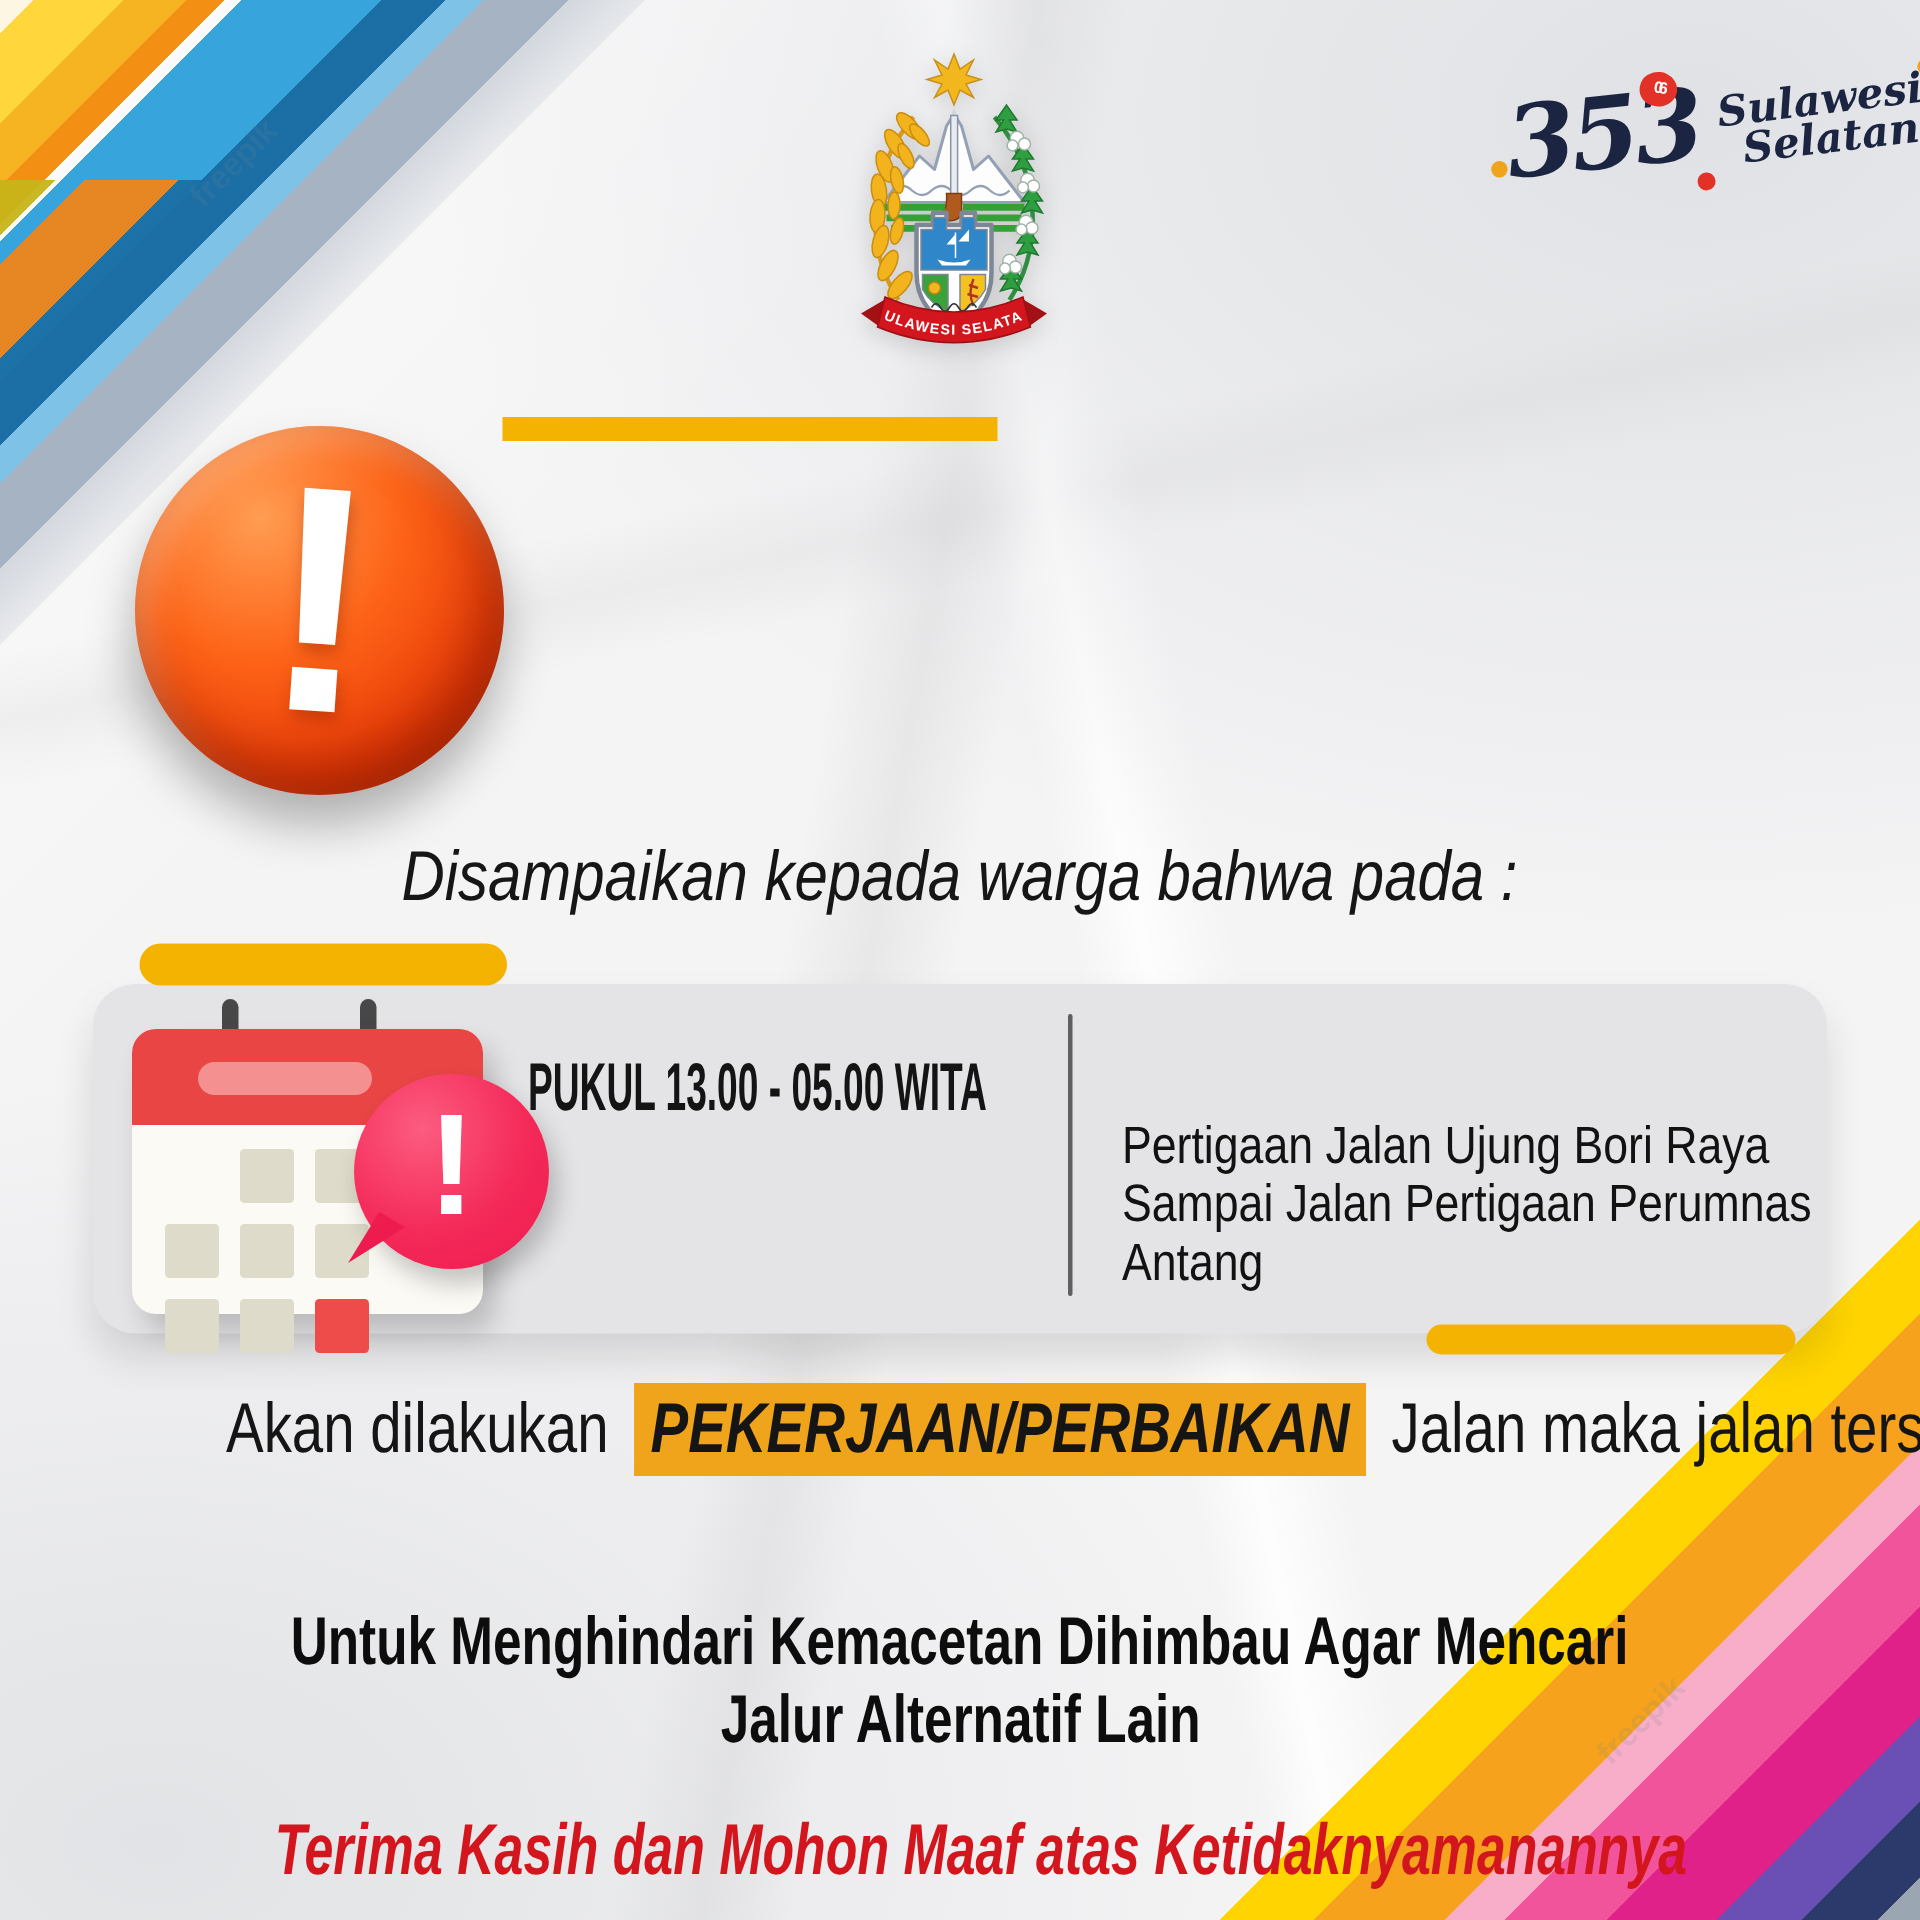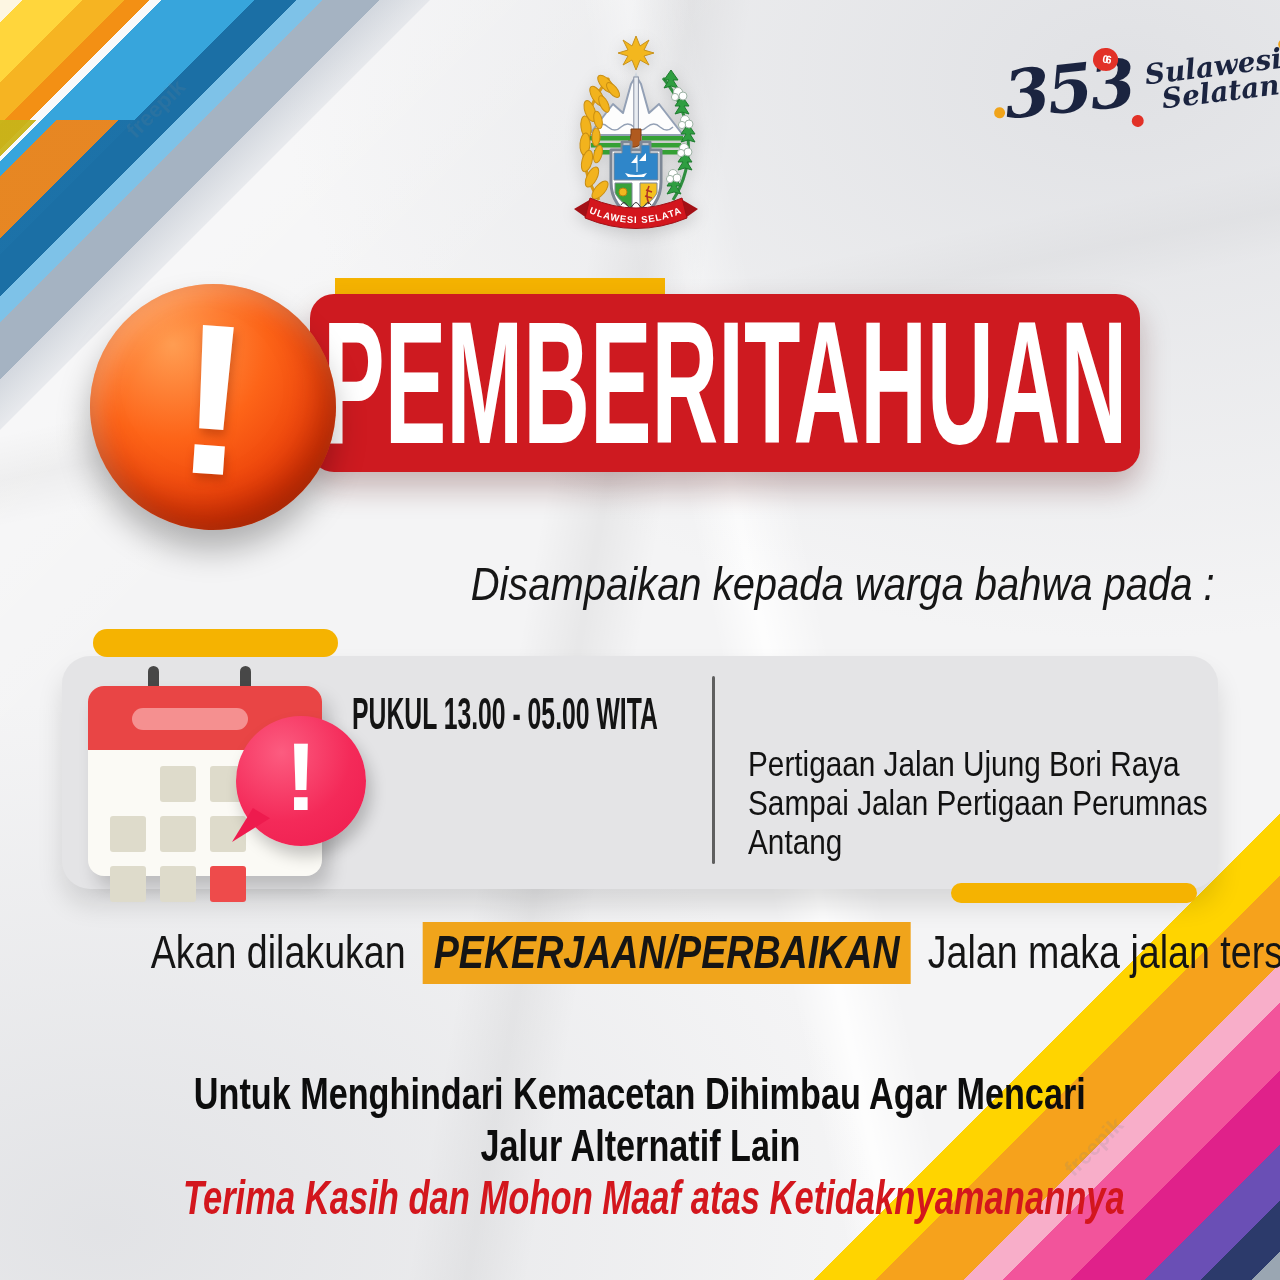--- a/index.html
+++ b/index.html
@@ -78,21 +78,21 @@
   .banner{position:absolute;left:310px;top:294px;width:830px;height:178px;background:#ce1a20;border-radius:24px;z-index:4;display:flex;align-items:center;justify-content:center;box-shadow:0 16px 30px rgba(80,10,10,.28);}
   .banner-title{color:#fff;font-weight:bold;font-size:168px;line-height:1;white-space:nowrap;display:inline-block;transform:scale(.55,1.04);}
   .alert3d{position:absolute;left:90px;top:284px;width:246px;height:246px;border-radius:50%;z-index:5;
     background:radial-gradient(circle at 32% 26%, #ff9d52 0%, #fd6418 38%, #ea3b07 72%, #c02f05 100%);
     box-shadow:inset -12px -18px 34px rgba(110,18,0,.5), inset 10px 12px 22px rgba(255,205,160,.45), 0 20px 32px rgba(0,0,0,.28);
     display:flex;flex-direction:column;align-items:center;justify-content:center;transform:rotate(4deg);}
   .alert3d .mark{font-size:215px;font-weight:900;color:#fff;line-height:1;transform:translateY(-8px);text-shadow:2px 6px 10px rgba(130,30,0,.35);}
   .banner-subtitle{position:absolute;left:310px;top:470px;width:830px;text-align:center;z-index:4;color:#0d0d0d;font-weight:bold;font-size:60px;white-space:nowrap;}
   .banner-subtitle span{display:inline-block;transform:scale(.86,1.05);}
 
-  .intro{position:absolute;left:0;top:556px;width:1280px;text-align:right;z-index:3;font-size:47px;font-style:italic;color:#161616;white-space:nowrap;}
+  .intro{position:absolute;left:0;top:556px;width:1280px;text-align:center;z-index:3;font-size:47px;font-style:italic;color:#161616;white-space:nowrap;}
   .intro span{display:inline-block;transform:scaleX(.85);}
 
   
   .card{position:absolute;left:62px;top:656px;width:1156px;height:233px;background:#e4e4e6;border-radius:28px;z-index:3;box-shadow:0 16px 26px rgba(0,0,0,.12);}
   .pill{position:absolute;background:#f5b301;z-index:5;}
   .pill-top{left:93px;top:629px;width:245px;height:28px;border-radius:15px;}
   .pill-bottom{left:951px;top:883px;width:246px;height:20px;border-radius:11px;}
   .card-divider{position:absolute;left:712px;top:676px;width:3px;height:188px;background:#5f5f5f;z-index:4;border-radius:2px;}
 
   
@@ -110,40 +110,40 @@
     background:radial-gradient(circle at 35% 28%, #fc5c80 0%, #f42a59 55%, #ee1b4e 100%);
     box-shadow:5px 10px 16px rgba(0,0,0,.22);display:flex;align-items:center;justify-content:center;}
   .cal-badge::after{content:"";position:absolute;left:-4px;bottom:4px;width:38px;height:34px;background:#ee1b4e;clip-path:polygon(0 100%,100% 30%,55% 0);}
   .cal-badge .mark{font-size:96px;font-weight:900;color:#fff;line-height:1;transform:translateY(-4px);}
 
   
   .sched{position:absolute;left:352px;top:690px;z-index:5;white-space:nowrap;}
   .sched-days{color:#d3161d;font-weight:bold;font-size:56px;line-height:1;display:inline-block;transform:scaleX(.72);transform-origin:left center;}
   .sched-dates{color:#0c0c0c;font-weight:bold;font-size:84px;line-height:1;margin-top:4px;}
   .sched-dates span{display:inline-block;transform:scaleX(.47);transform-origin:left center;}
-  .sched-time{color:#141414;font-weight:bold;font-size:45px;line-height:1;margin-top:1px;}
+  .sched-time{color:#141414;font-weight:bold;font-size:45px;line-height:1;margin-top:12px;}
   .sched-time span{display:inline-block;transform:scaleX(.55);transform-origin:left center;}
 
   
   .loc-title{position:absolute;left:744px;top:662px;width:430px;height:70px;background:#ce1a20;border-radius:16px;z-index:5;display:flex;align-items:center;justify-content:center;box-shadow:0 8px 14px rgba(120,15,15,.22);}
   .loc-title span{color:#fff;font-weight:bold;font-size:47px;white-space:nowrap;display:inline-block;transform:scaleX(.72);}
   .loc-desc{position:absolute;left:748px;top:744px;z-index:5;font-size:35px;line-height:39px;color:#121212;}
   .loc-desc div{white-space:nowrap;transform:scaleX(.85);transform-origin:left center;}
 
   
   .notice-line{position:absolute;left:0;width:1280px;text-align:center;z-index:3;white-space:nowrap;}
   .nl1{top:922px}.nl2{top:977px}
   .notice-line .row{display:inline-block;transform:scaleX(.8);font-size:47px;color:#151515;}
   .hl{background:#f0a41b;font-weight:800;font-style:italic;padding:2px 14px 5px;margin:0 8px;display:inline-block;}
 
   .advisory{position:absolute;left:0;width:1280px;text-align:center;z-index:3;color:#0d0d0d;font-weight:bold;font-size:45px;white-space:nowrap;}
   .adv1{top:1068px}.adv2{top:1120px}
   .advisory span{display:inline-block;transform:scaleX(.76);}
 
-  .closing{position:absolute;left:0;top:1170px;width:1188px;text-align:center;z-index:3;color:#d3161d;font-weight:bold;font-style:italic;font-size:48px;white-space:nowrap;}
+  .closing{position:absolute;left:0;top:1206px;width:1188px;text-align:center;z-index:3;color:#d3161d;font-weight:bold;font-style:italic;font-size:48px;white-space:nowrap;}
   .closing span{display:inline-block;transform:scaleX(.72);}
 </style>
 </head>
 <body>
 
 <div class="poster">
 
   <div class="corner-tl"></div>
   <div class="corner-tl2"></div>
   <div class="corner-br"></div>
@@ -251,23 +251,20 @@
       <span class="brand-dot dot-red"></span>
     </div>
     <div class="brand-script">
       <div class="l1">Sulawesi</div>
       <div class="l2">Selatan</div>
       <span class="script-dot"></span>
     </div>
   </div>
 
   <div class="yellow-topbar"></div>
-  <div class="banner">
-    <span class="banner-title">PEMBERITAHUAN</span>
-  </div>
   <div class="alert3d">
     <span class="mark">!</span>
   </div>
 
   <div class="intro">
     <span>Disampaikan kepada warga bahwa pada :</span>
   </div>
 
   <div class="card"></div>
   <div class="pill pill-top"></div>

